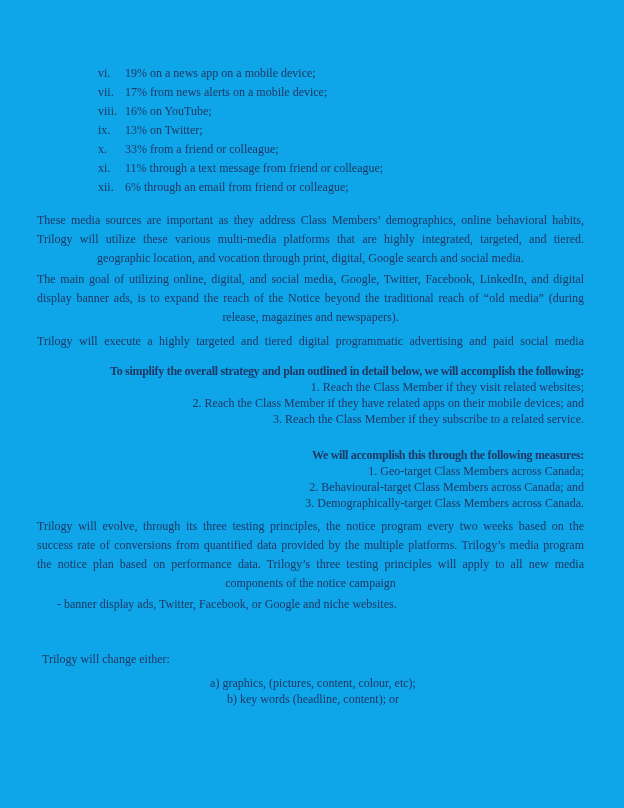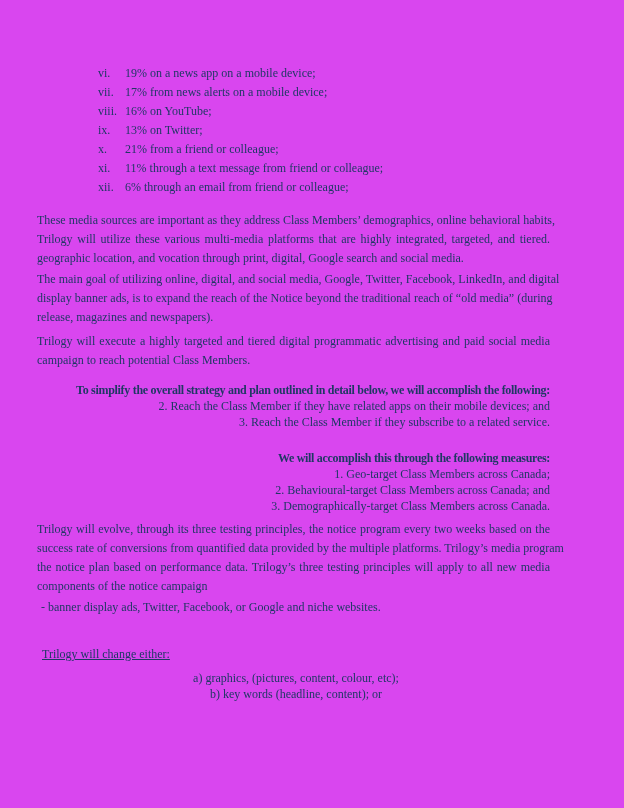--- a/index.html
+++ b/index.html
@@ -1,48 +1,48 @@
 <!DOCTYPE html>
 <html><head>
 <meta charset="utf-8">
 <style>
   html,body { margin:0; padding:0; background:#ffffff; }
   .page {
     position:relative;
     width:624px; height:808px;
-    background:#d946ef;
+    background:#0ea5e9;
     box-sizing:border-box;
-    padding:64px 74px 0 37px;
+    padding:64px 40px 0 37px;
     font-family:"Liberation Serif","DejaVu Serif",serif;
     font-size:12px;
     color:#1f3864;
     overflow:hidden;
   }
   
   .roman { margin-left:61px; line-height:19px; }
   .roman .row { display:flex; }
   .roman .num { flex:0 0 27px; width:27px; }
   
   .para { line-height:19px; }
   .jline { text-align:justify; text-align-last:justify; white-space:nowrap; }
-  .lline { text-align:left; }
+  .lline { text-align:center; }
   .p1 { margin-top:14px; }
   .p2 { margin-top:2px; }
   .p3 { margin-top:5px; }
   .p4 { margin-top:6px; }
   
   .group { line-height:16px;text-align:right; }
   .g1 { margin-top:12px; }
   .g2 { margin-top:20px; }
   .heading { font-weight:bold; white-space:nowrap; letter-spacing:-0.3px; }
   .g2 .heading { margin-left:2px; }
   .g2 .gitem { margin-left:19px; }
   
-  .dash { margin-top:2px; margin-left:4px; line-height:19px; }
-  .change { margin-top:28px; margin-left:5px; line-height:19px;text-decoration:underline; }
+  .dash { margin-top:2px; margin-left:20px; line-height:19px; }
+  .change { margin-top:36px; margin-left:5px; line-height:19px; }
   .abgroup { margin-top:6px; margin-left:5px; line-height:16px;text-align:center; }
   .pagenum { margin-top:0; line-height:19px; text-align:center; }
 </style>
 </head>
 <body>
 
 <div class="page">
 
   <div class="roman">
     <div class="row">
@@ -56,21 +56,21 @@
     <div class="row">
       <span class="num">viii.</span>
       <span class="rtext">16% on YouTube;</span>
     </div>
     <div class="row">
       <span class="num">ix.</span>
       <span class="rtext">13% on Twitter;</span>
     </div>
     <div class="row">
       <span class="num">x.</span>
-      <span class="rtext">21% from a friend or colleague;</span>
+      <span class="rtext">33% from a friend or colleague;</span>
     </div>
     <div class="row">
       <span class="num">xi.</span>
       <span class="rtext">11% through a text message from friend or colleague;</span>
     </div>
     <div class="row">
       <span class="num">xii.</span>
       <span class="rtext">6% through an email from friend or colleague;</span>
     </div>
   </div>
@@ -82,25 +82,25 @@
   </div>
 
   <div class="para p2">
     <div class="jline">The main goal of utilizing online, digital, and social media, Google, Twitter, Facebook, LinkedIn, and digital</div>
     <div class="jline">display banner ads, is to expand the reach of the Notice beyond the traditional reach of “old media” (during</div>
     <div class="lline">release, magazines and newspapers).</div>
   </div>
 
   <div class="para p3">
     <div class="jline">Trilogy will execute a highly targeted and tiered digital programmatic advertising and paid social media</div>
-    <div class="lline">campaign to reach potential Class Members.</div>
   </div>
 
   <div class="group g1">
     <div class="heading">To simplify the overall strategy and plan outlined in detail below, we will accomplish the following:</div>
+    <div class="gitem">1. Reach the Class Member if they visit related websites;</div>
     <div class="gitem">2. Reach the Class Member if they have related apps on their mobile devices; and</div>
     <div class="gitem">3. Reach the Class Member if they subscribe to a related service.</div>
   </div>
 
   <div class="group g2">
     <div class="heading">We will accomplish this through the following measures:</div>
     <div class="gitem">1. Geo-target Class Members across Canada;</div>
     <div class="gitem">2. Behavioural-target Class Members across Canada; and</div>
     <div class="gitem">3. Demographically-target Class Members across Canada.</div>
   </div>

